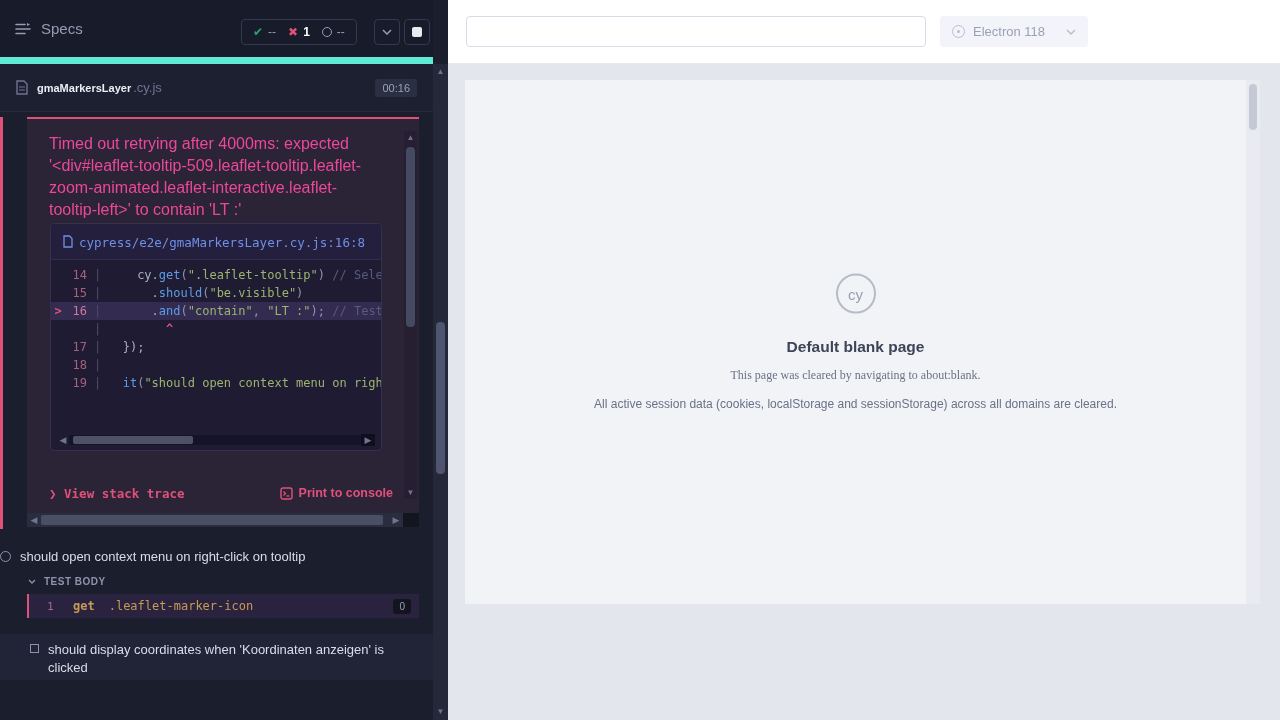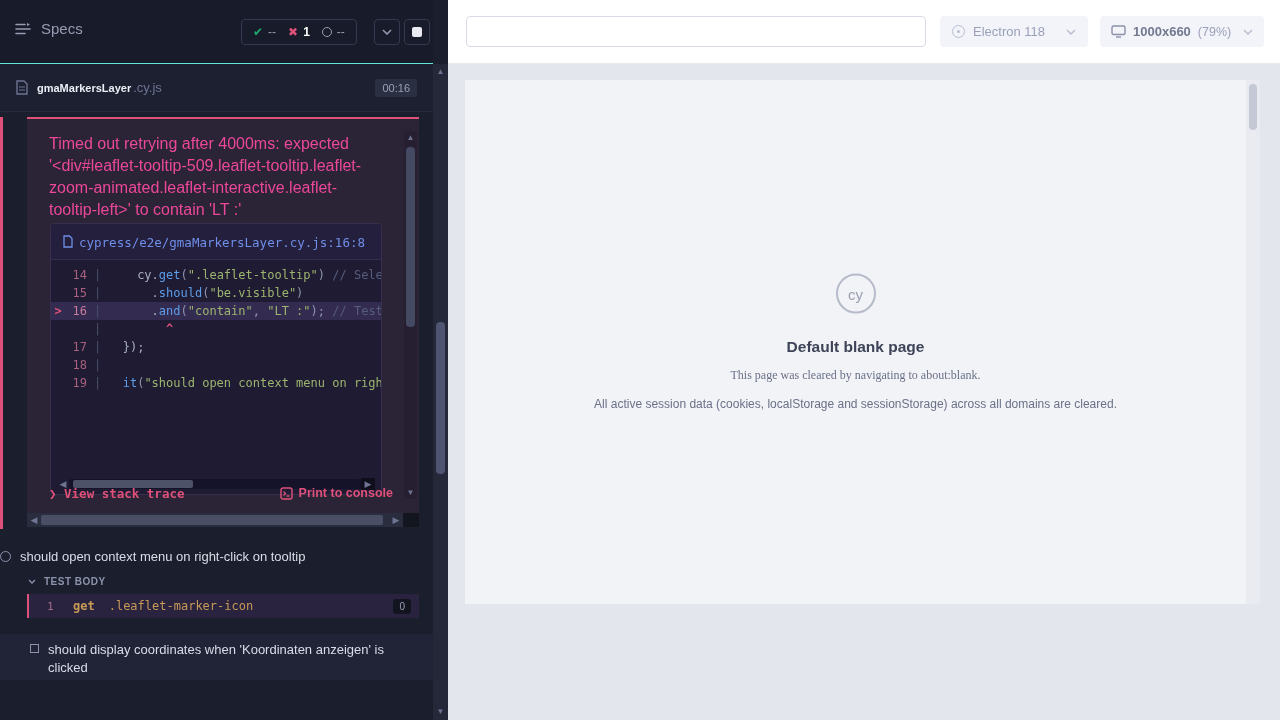--- a/index.html
+++ b/index.html
@@ -2,21 +2,21 @@
 <html><head>
 <meta charset="utf-8">
 <style>
   * { margin:0; padding:0; box-sizing:border-box; }
   html,body { width:1280px; height:720px; overflow:hidden; background:#e3e6ec; font-family:"Liberation Sans",sans-serif; }
   #app { position:relative; width:1280px; height:720px; }
 
   
   .reporter { position:absolute; left:0; top:0; width:448px; height:720px; background:#1b1e2d; overflow:hidden; }
 
-  .rep-header { position:absolute; left:0; top:0; width:433px; height:64px; background:#181b29; border-bottom:1px solid #5eead4; }
+  .rep-header { position:absolute; left:0; top:0; width:433px; height:64px; background:#181b29; border-bottom:7px solid #5eead4; }
   .specs-btn { position:absolute; left:14px; top:20px; display:flex; align-items:center; gap:9px; cursor:pointer; }
   .specs-label { color:#979cb3; font-size:15px; }
   .stats-pill { position:absolute; left:241px; top:19px; height:26px; border:1px solid #343950; border-radius:4px; display:flex; align-items:center; gap:12px; padding:0 11px; }
   .stat { display:flex; align-items:center; gap:5px; font-size:12px; color:#979cb3; }
   .stat .check { color:#1fa971; font-size:12px; }
   .stat .cross { color:#e0517a; font-size:12px; }
   .stat .count-failed { color:#ffffff; font-weight:bold; }
   .ring-sm { width:10px; height:10px; border:1.5px solid #979cb3; border-radius:50%; display:inline-block; }
   .sq-btn { position:absolute; top:19px; width:26px; height:26px; border:1px solid #343950; border-radius:4px; display:flex; align-items:center; justify-content:center; cursor:pointer; background:transparent; }
   .sq-btn.collapse { left:374px; }
@@ -26,21 +26,21 @@
   .spec-row { position:absolute; left:0; top:64px; width:433px; height:48px; background:#1d2031; border-bottom:1px solid #262a3a; display:flex; align-items:center; padding:0 16px; }
   .spec-name { font-size:11px; font-weight:bold; color:#eceef5; margin-left:9px; }
   .spec-ext { font-size:13px; color:#6e7492; margin-left:2px; }
   .spec-duration { margin-left:auto; background:#2b2f42; color:#9aa0b8; border-radius:3px; font-size:11px; padding:3px 7px; }
 
   .fail-strip { position:absolute; left:0; top:117px; width:3px; height:412px; background:#e0517a; }
 
   
   .error-panel { position:absolute; left:27px; top:117px; width:392px; height:396px; background:#2b2336; border-top:2px solid #e0517a; }
   .error-msg { position:absolute; left:22px; top:14px; width:326px; color:#ec4899; font-size:16px; line-height:22px; }
-  .code-frame { position:absolute; left:23px; top:104px; width:332px; height:272px; background:#1f1b33; border:1px solid #36304e; border-radius:4px; overflow:hidden; }
+  .code-frame { position:absolute; left:23px; top:104px; width:332px; height:228px; background:#1f1b33; border:1px solid #36304e; border-radius:4px; overflow:hidden; }
   .frame-header { padding:9px 12px 7px 12px; background:#241f3d; border-bottom:1px solid #332d4d; color:#6f8fe8; font-family:"DejaVu Sans Mono",monospace; font-size:12.5px; line-height:19px; word-break:break-all; cursor:pointer; }
   .frame-header .doc-icon-b { vertical-align:-1px; margin-right:6px; }
   .code-lines { padding-top:6px; }
   .code-line { height:18px; white-space:pre; overflow:hidden; font-family:"DejaVu Sans Mono",monospace; font-size:12px; line-height:18px; }
   .code-line.hl { background:#332b50; }
   .arrow { display:inline-block; width:14px; text-align:center; color:#e0517a; font-weight:bold; }
   .lnum { display:inline-block; width:22px; text-align:right; color:#a8607f; }
   .hl .lnum { color:#cb7b9c; }
   .pipe { color:#4a4f68; margin:0 7px 0 7px; }
   .tok-pl { color:#a9afc4; }
@@ -277,35 +277,20 @@
     <input class="url-input" type="text" value="" style="">
     <div class="browser-pill">
       <span class="electron-ring"></span>
       <span class="browser-label">Electron 118</span>
       <span class="ml-auto">
         <svg width="10" height="6" viewBox="0 0 10 6">
             <polyline points="1,1 5,5 9,1" fill="none" stroke="#b9bed0" stroke-width="1.5"></polyline>
           </svg>
       </span>
     </div>
-    <div class="viewport-pill">
-      <span>
-        <svg width="15" height="13" viewBox="0 0 15 13">
-            <rect x="1" y="1" width="13" height="8.5" rx="1.5" fill="none" stroke="#8a90a8" stroke-width="1.4"></rect>
-            <line x1="5" y1="12" x2="10" y2="12" stroke="#8a90a8" stroke-width="1.4"></line>
-          </svg>
-      </span>
-      <span class="viewport-size">1000x660</span>
-      <span class="viewport-zoom">(79%)</span>
-      <span class="ml-auto">
-        <svg width="10" height="6" viewBox="0 0 10 6">
-            <polyline points="1,1 5,5 9,1" fill="none" stroke="#b9bed0" stroke-width="1.5"></polyline>
-          </svg>
-      </span>
-    </div>
   </div>
 
   <div class="main-content">
     <div class="aut">
       <div class="blank-page">
         <div class="cy-logo">
             <span>cy</span>
           </div>
         <div class="blank-title">Default blank page</div>
         <div class="blank-line1">This page was cleared by navigating to about:blank.</div>

